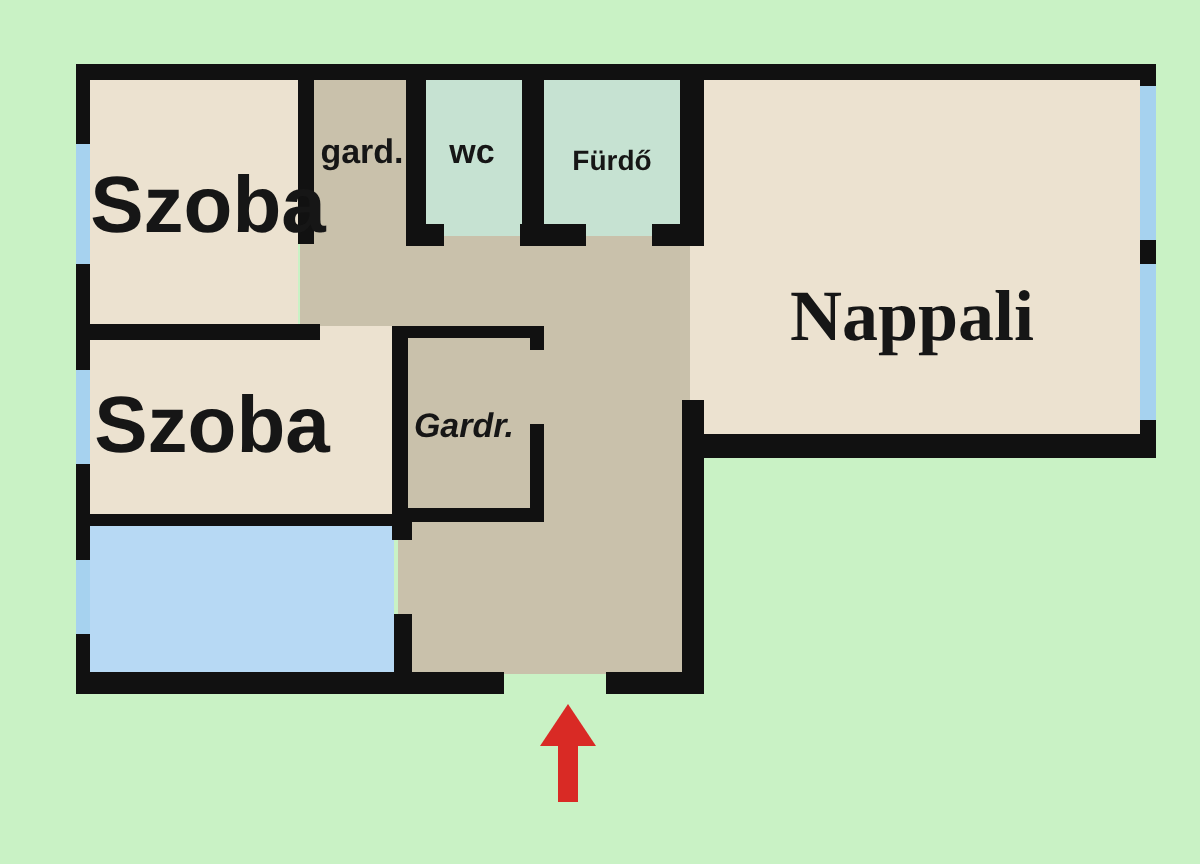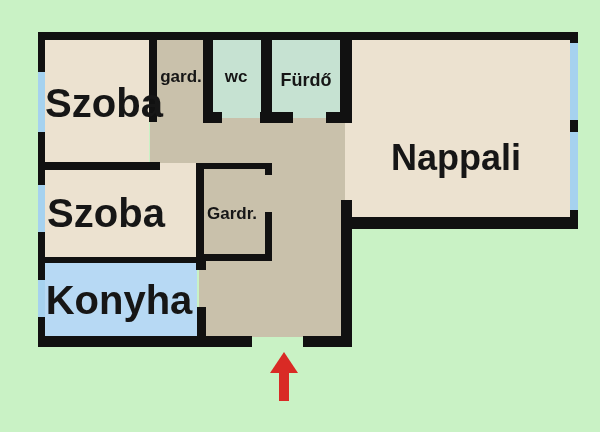--- a/index.html
+++ b/index.html
@@ -14,21 +14,21 @@
   .window{background:var(--window);}
   .fill.beige{background:var(--room);}
   .fill.tan{background:var(--hall);}
   .fill.teal{background:var(--wet);}
   .fill.blue{background:var(--kitchen);}
   .label{position:absolute;transform:translate(-50%,-50%);font-weight:bold;
          color:var(--text);white-space:nowrap;line-height:1;text-align:center;}
   .label.big{font-size:40px;}
   .label.huge{font-size:36px;}
   .label.small{font-size:17px;}
-  .label.med{font-size:18px;}
+  .label.med{font-size:14px;}
   .arrow-head{position:absolute;width:0;height:0;
       border-left:14px solid transparent;border-right:14px solid transparent;
       border-bottom:21px solid var(--arrow);}
   .arrow-shaft{position:absolute;background:var(--arrow);}
 </style>
 </head>
 <body>
 
 <div class="plan">
 
@@ -68,25 +68,24 @@
   <div class="wall" style="left:199px;top:254px;width:73px;height:7px;"></div>
 
   <div class="window" style="left:38px;top:72px;width:7px;height:60px;"></div>
   <div class="window" style="left:38px;top:185px;width:7px;height:47px;"></div>
   <div class="window" style="left:38px;top:280px;width:7px;height:37px;"></div>
   <div class="window" style="left:570px;top:43px;width:8px;height:77px;"></div>
   <div class="window" style="left:570px;top:132px;width:8px;height:78px;"></div>
 
   <div class="label big" style="left:104px;top:103px;">Szoba</div>
   <div class="label big" style="left:106px;top:213px;">Szoba</div>
-  <div class="label big" style="left:119px;top:300px;">Konyha</div>
-  <div class="label huge" style="left:456px;top:158px;">Nappali</div>
+  <div class="label huge" style="left:456px;top:158px;font-family:Liberation Serif, serif;">Nappali</div>
   <div class="label small" style="left:181px;top:76px;">gard.</div>
   <div class="label small" style="left:236px;top:76px;">wc</div>
   <div class="label med" style="left:306px;top:80px;">Fürdő</div>
-  <div class="label small" style="left:232px;top:213px;">Gardr.</div>
+  <div class="label small" style="left:232px;top:213px;font-style:italic;">Gardr.</div>
 
   <div>
     <div class="arrow-head" style="left:270px;top:352px;"></div>
     <div class="arrow-shaft" style="left:279px;top:373px;width:10px;height:28px;"></div>
   </div>
 
 </div>
 
 </body></html>

